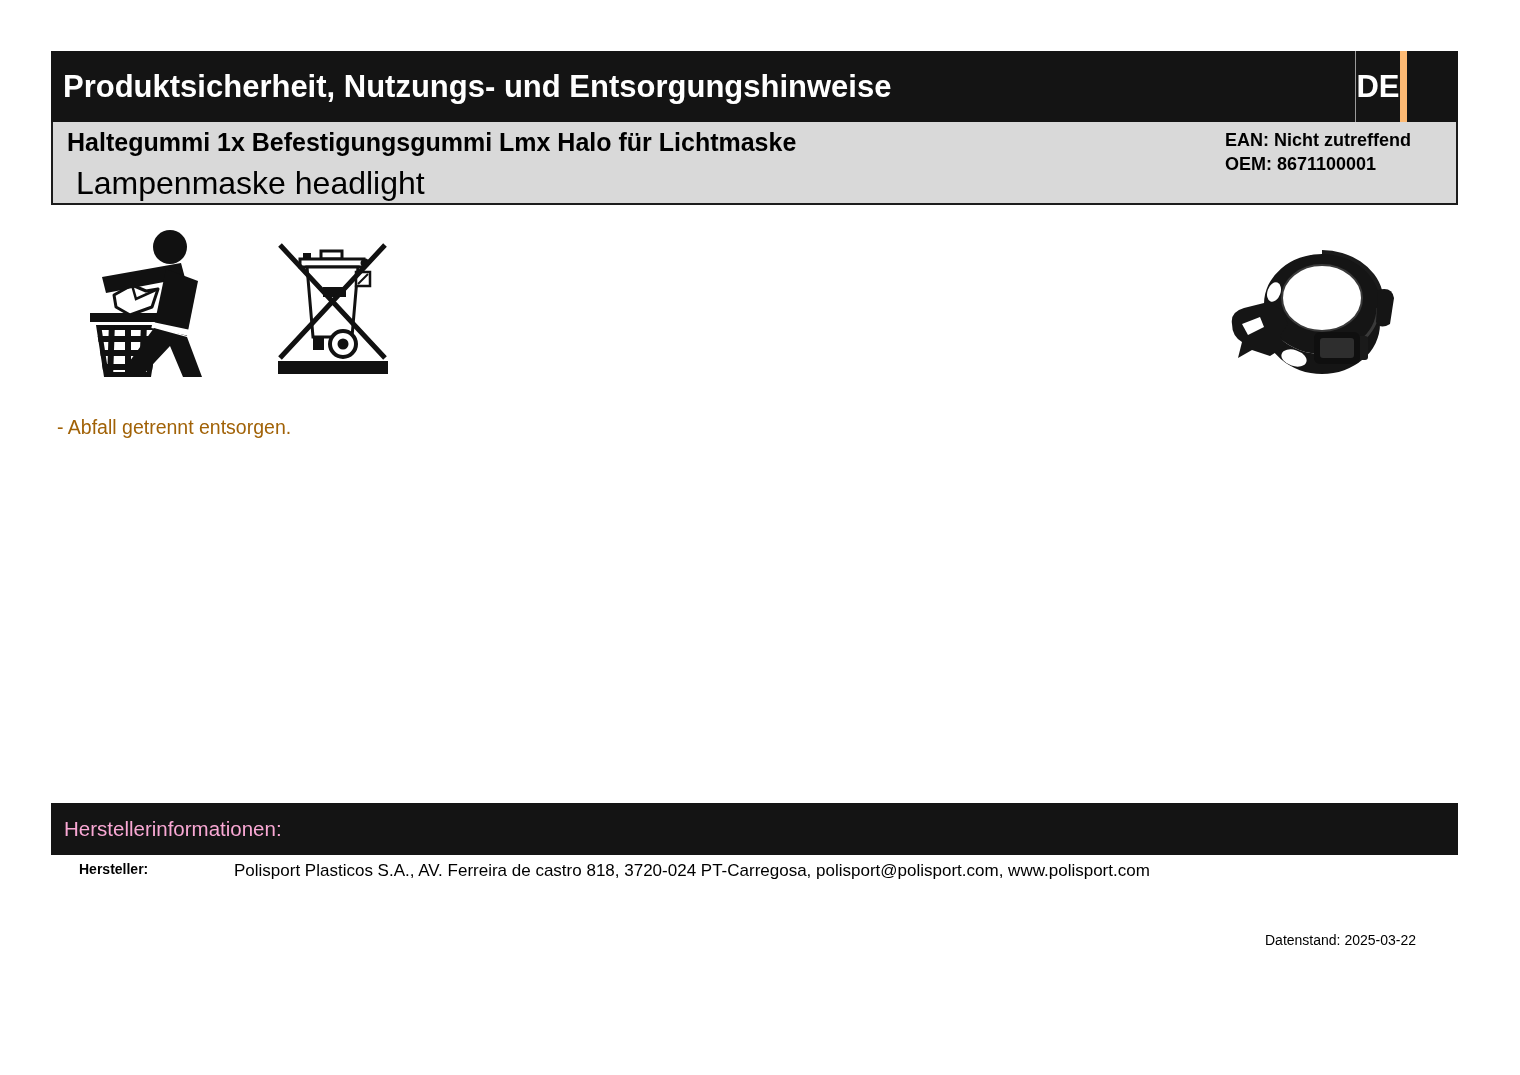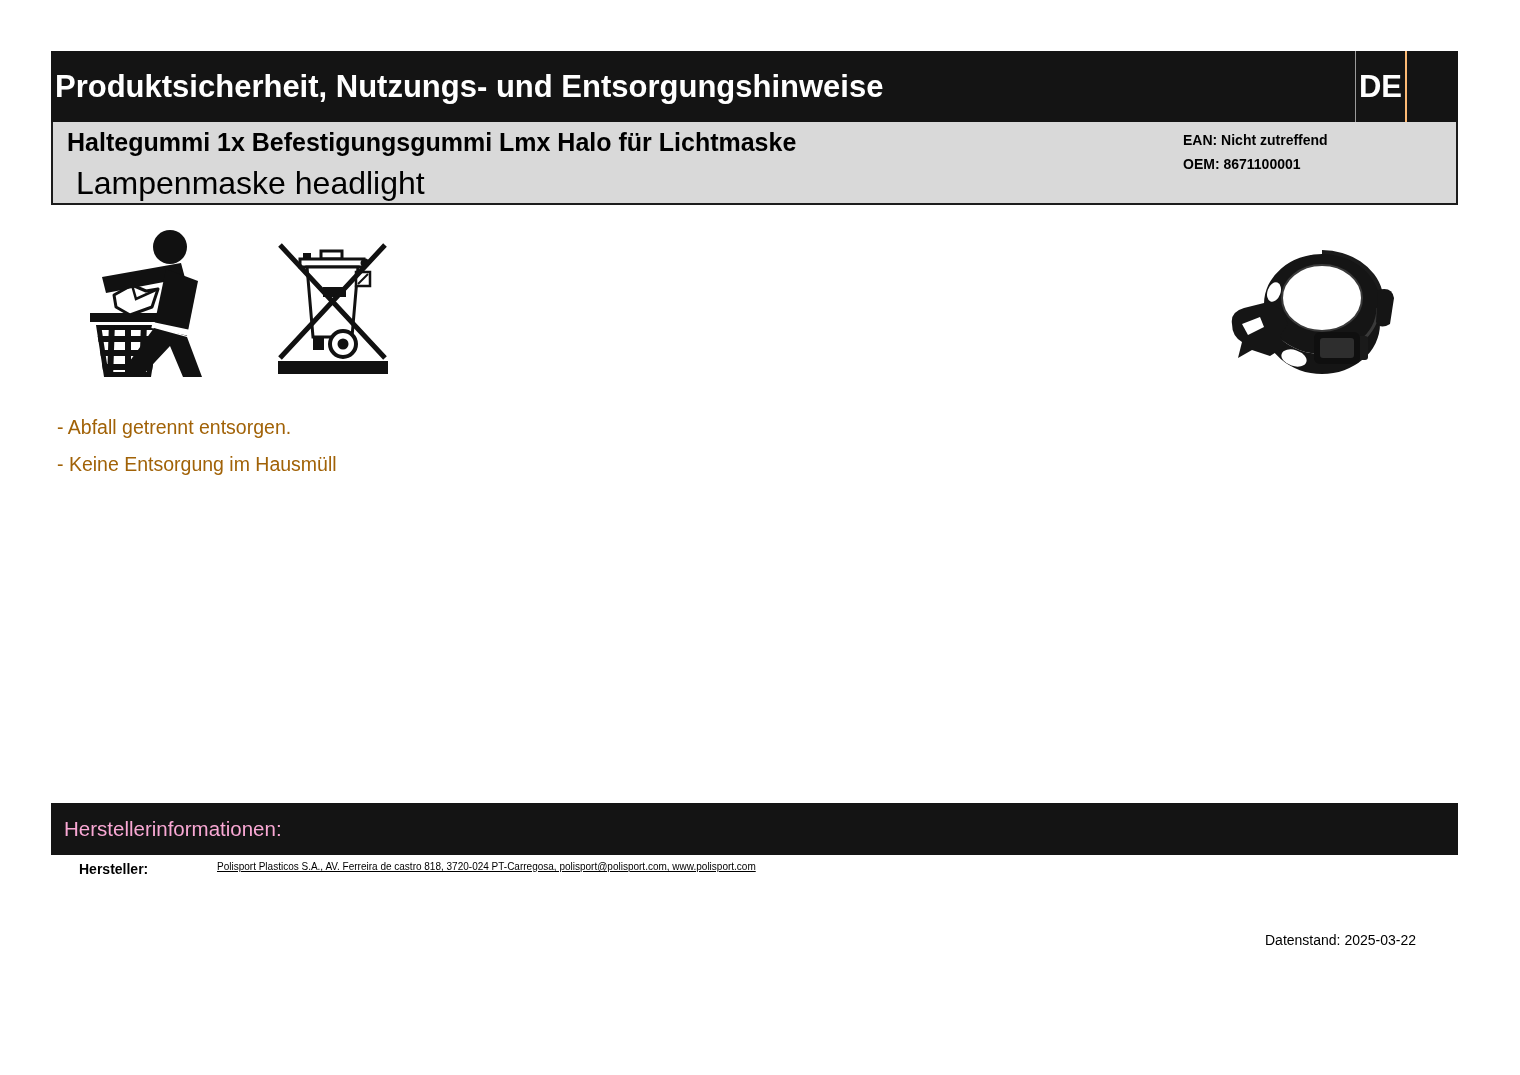--- a/index.html
+++ b/index.html
@@ -12,44 +12,44 @@
 
   
   .header-block {
     position: absolute; left: 51px; top: 51px; width: 1407px; height: 154px;
   }
   .header-titlebar {
     position: absolute; left: 0; top: 0; width: 1407px; height: 71px;
     background: #141414; color: #fff;
   }
   .page-title {
-    position: absolute; left: 4px; top: 0; height: 71px; line-height: 71px;
+    position: absolute; left: 12px; top: 0; height: 71px; line-height: 71px;
     font-size: 31px; font-weight: bold; white-space: nowrap;
   }
   .lang-cell {
     position: absolute; left: 1304px; top: 0; width: 52px; height: 71px;
-    border-left: 1px solid #9b9b9b; border-right: 2px solid #fdba74;
+    border-left: 1px solid #9b9b9b; border-right: 7px solid #fdba74;
     text-align: center; line-height: 71px; font-size: 31px; font-weight: bold;
   }
   .header-graybar {
     position: absolute; left: 0; top: 71px; width: 1407px; height: 83px;
     background: #d9d9d9;
     border: 2px solid #1c1c1c; border-top: none;
   }
   .product-title-line1 {
     position: absolute; left: 14px; top: 6px;
     font-size: 25px; font-weight: bold; white-space: nowrap;
   }
   .product-title-line2 {
     position: absolute; left: 23px; top: 43px;
     font-size: 32px; font-weight: normal; white-space: nowrap;
   }
   .id-block {
-    position: absolute; left: 1130px; top: 6px; width: 232px;
-    font-size: 14px; font-weight: bold; line-height: 24px; white-space: nowrap;
+    position: absolute; left: 1172px; top: 6px; width: 232px;
+    font-size: 18px; font-weight: bold; line-height: 24px; white-space: nowrap;
   }
 
   
   .tidyman-icon   { position: absolute; left: 84px;  top: 227px; width: 132px; height: 150px; }
   .weee-icon      { position: absolute; left: 277px; top: 230px; width: 112px; height: 144px; }
   .product-photo  { position: absolute; left: 1228px; top: 246px; width: 176px; height: 140px; }
 
   
   .disposal-notes {
     position: absolute; left: 57px; top: 409px;
@@ -63,22 +63,22 @@
   }
   .manufacturer-bar-title {
     position: absolute; left: 13px; top: 0; height: 52px; line-height: 52px;
     font-size: 20.5px; font-weight: normal; white-space: nowrap;
   }
   .manufacturer-label {
     position: absolute; left: 79px; top: 861px;
     font-size: 14px; font-weight: bold; white-space: nowrap;
   }
   .manufacturer-value {
-    position: absolute; left: 217px; top: 861px;
-    font-size: 10px; white-space: nowrap; text-decoration: underline;
+    position: absolute; left: 234px; top: 861px;
+    font-size: 17px; white-space: nowrap;
   }
 
   
   .data-date {
     position: absolute; left: 1234px; top: 932px;
     font-size: 14px; white-space: nowrap; margin-left: 31px;
   }
 </style>
 </head>
 <body>
@@ -166,21 +166,20 @@
 
     <path d="M150,44 q14,-4 16,8 l-4,26 q-10,6 -14,-2 Z" fill="#151515"></path>
 
     <rect x="126" y="90" width="14" height="24" rx="3" fill="#1a1a1a"></rect>
     <rect x="86" y="86" width="46" height="32" rx="6" fill="#0f0f0f"></rect>
     <rect x="92" y="92" width="34" height="20" rx="3" fill="#2e2e2e"></rect>
   </svg>
 
   <div class="disposal-notes">
     <div>- Abfall getrennt entsorgen.</div>
-    <div>- Keine Entsorgung im Hausmüll</div>
   </div>
 
   <div class="manufacturer-bar">
     <div class="manufacturer-bar-title">Herstellerinformationen:</div>
   </div>
   <div class="manufacturer-label">Hersteller:</div>
   <div class="manufacturer-value">Polisport Plasticos S.A., AV. Ferreira de castro 818, 3720-024 PT-Carregosa, polisport@polisport.com, www.polisport.com</div>
 
   <div class="data-date">Datenstand: 2025-03-22</div>
 

